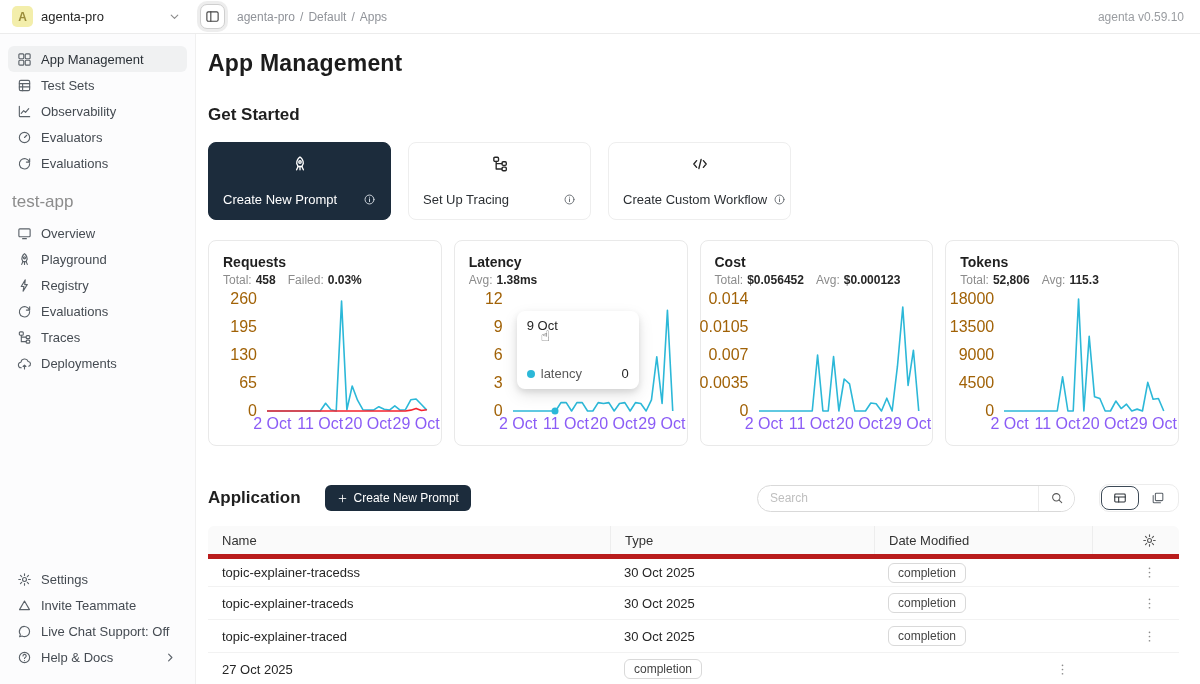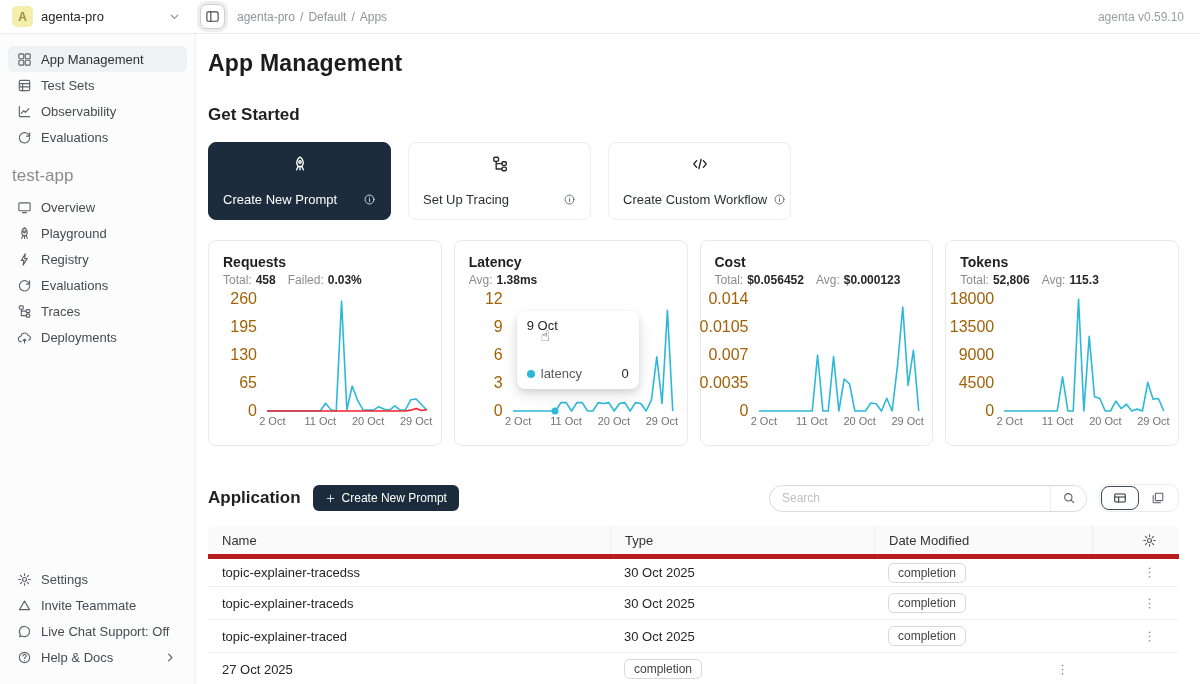--- a/index.html
+++ b/index.html
@@ -63,35 +63,35 @@
   .chart-title { font-size:14px; font-weight:600; color:#1f1f1f; }
   .chart-stats { margin-top:3px; font-size:12px; display:flex; gap:12px; }
   .stat-label { color:#8c8c8c; margin-right:4px; }
   .stat-value { color:#262626; font-weight:700;margin-top:15px; }
   .chart-area { display:flex; margin-top:12px; }
   .y-axis { width:44px; flex:none; position:relative; height:112px; }
   .y-axis span { position:absolute; right:10px; font-size:16px; color:#a16207; line-height:14px; }
   .plot { flex:1; position:relative; height:112px; }
   .plot svg { position:absolute; inset:0; width:100%; height:100%; overflow:visible; }
   .x-axis { position:absolute; top:100%; left:0; right:0; height:18px; margin-top:4px; }
-  .x-axis span { position:absolute; transform:translateX(-50%); font-size:11px; color:#737373; white-space:nowrap; }
+  .x-axis span { position:absolute; transform:translateX(-50%); font-size:16px; color:#8b5cf6; white-space:nowrap; }
   .chart-dot { position:absolute; width:7px; height:7px; border-radius:50%; transform:translate(-50%,50%); }
 
   .chart-tooltip { position:absolute; left:4px; top:12px; width:122px; height:78px; background:#fff;
     border-radius:8px; box-shadow:0 6px 16px rgba(0,0,0,.10),0 3px 6px rgba(0,0,0,.10);
     padding:7px 10px 8px; display:flex; flex-direction:column; justify-content:space-between; z-index:3; }
   .tt-date { font-size:13px; font-weight:500; color:#262626; }
   .tt-row { display:flex; align-items:center; gap:6px; font-size:13px; color:#595959; }
   .tt-dot { width:8px; height:8px; border-radius:50%; flex:none; }
   .tt-val { margin-left:auto; color:#262626; }
   .mouse-cursor { position:absolute; left:28px; top:28px; font-size:15px; color:#3a3a3a; z-index:4;
     text-shadow:0 0 2px #fff; }
 
   
-  .app-header { display:flex; align-items:center; margin-top:38px; gap:12px; }
+  .app-header { display:flex; align-items:center; margin-top:38px; gap:24px; }
   .create-btn { display:flex; align-items:center; gap:6px; height:26px; padding:0 12px; background:#1c2c3c;
     color:#fff; border:none; border-radius:6px; font-size:12px; font-family:inherit; cursor:pointer; white-space:nowrap; }
   .create-btn .icon { color:#fff; } .create-btn .icon svg { width:11px; height:11px; }
   .search-wrap { margin-left:auto; width:318px; height:27px; border:1px solid #d9d9d9; border-radius:14px;
     display:flex; align-items:center; overflow:hidden; background:#fff; }
   .search-wrap input { flex:1; border:none; outline:none; padding:0 12px; font-size:12px; font-family:inherit;
     color:#8b5cf6; background:transparent; }
   .search-wrap input::placeholder { color:#bfbfbf; }
   .search-btn { width:36px; height:100%; border:none; border-left:1px solid #ececec; background:#fff;
     display:flex; align-items:center; justify-content:center; color:#595959; cursor:pointer; }
@@ -182,20 +182,29 @@
               <svg viewBox="0 0 16 16" fill="none" stroke="currentColor" stroke-width="1.2" stroke-linecap="round" stroke-linejoin="round">
                 <path d="M2.5 2.5v10a1 1 0 0 0 1 1h10"></path>
                 <path d="M4.5 10l2.6-3 2 2 3.4-4"></path>
               </svg>
             </span>
             <span class="side-label">Observability</span>
           </div>
           <div class="side-item">
             <span class="icon">
               <svg viewBox="0 0 16 16" fill="none" stroke="currentColor" stroke-width="1.2" stroke-linecap="round" stroke-linejoin="round">
+                <circle cx="8" cy="8" r="5.5"></circle>
+                <path d="M8 8l2.4-2.4"></path>
+              </svg>
+            </span>
+            <span class="side-label">Evaluators</span>
+          </div>
+          <div class="side-item">
+            <span class="icon">
+              <svg viewBox="0 0 16 16" fill="none" stroke="currentColor" stroke-width="1.2" stroke-linecap="round" stroke-linejoin="round">
                 <path d="M13.2 6.5A5.5 5.5 0 1 0 13.5 8"></path>
                 <path d="M13.5 3v3.5H10"></path>
               </svg>
             </span>
             <span class="side-label">Evaluations</span>
           </div>
         </nav>
       <div class="side-section-label">test-app</div>
       <nav id="side-app">
           <div class="side-item">

